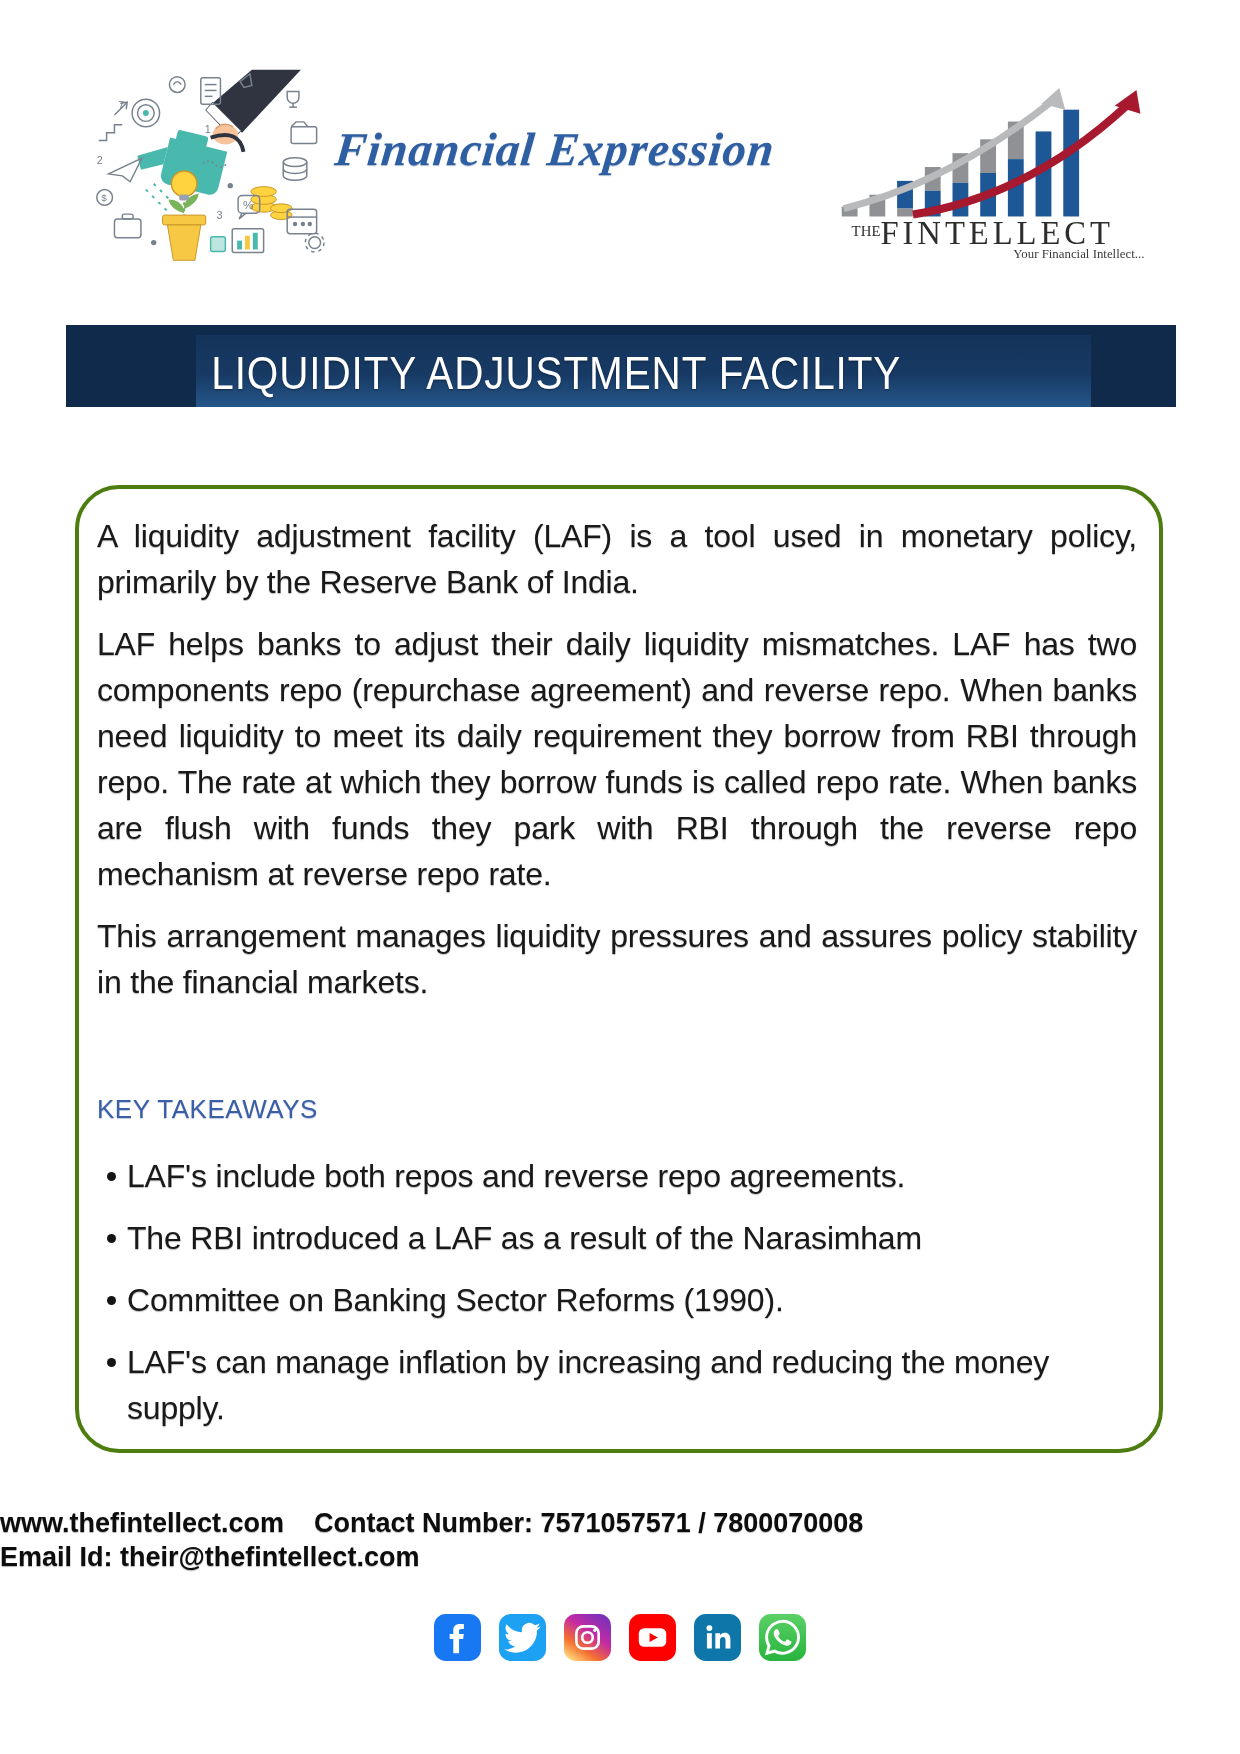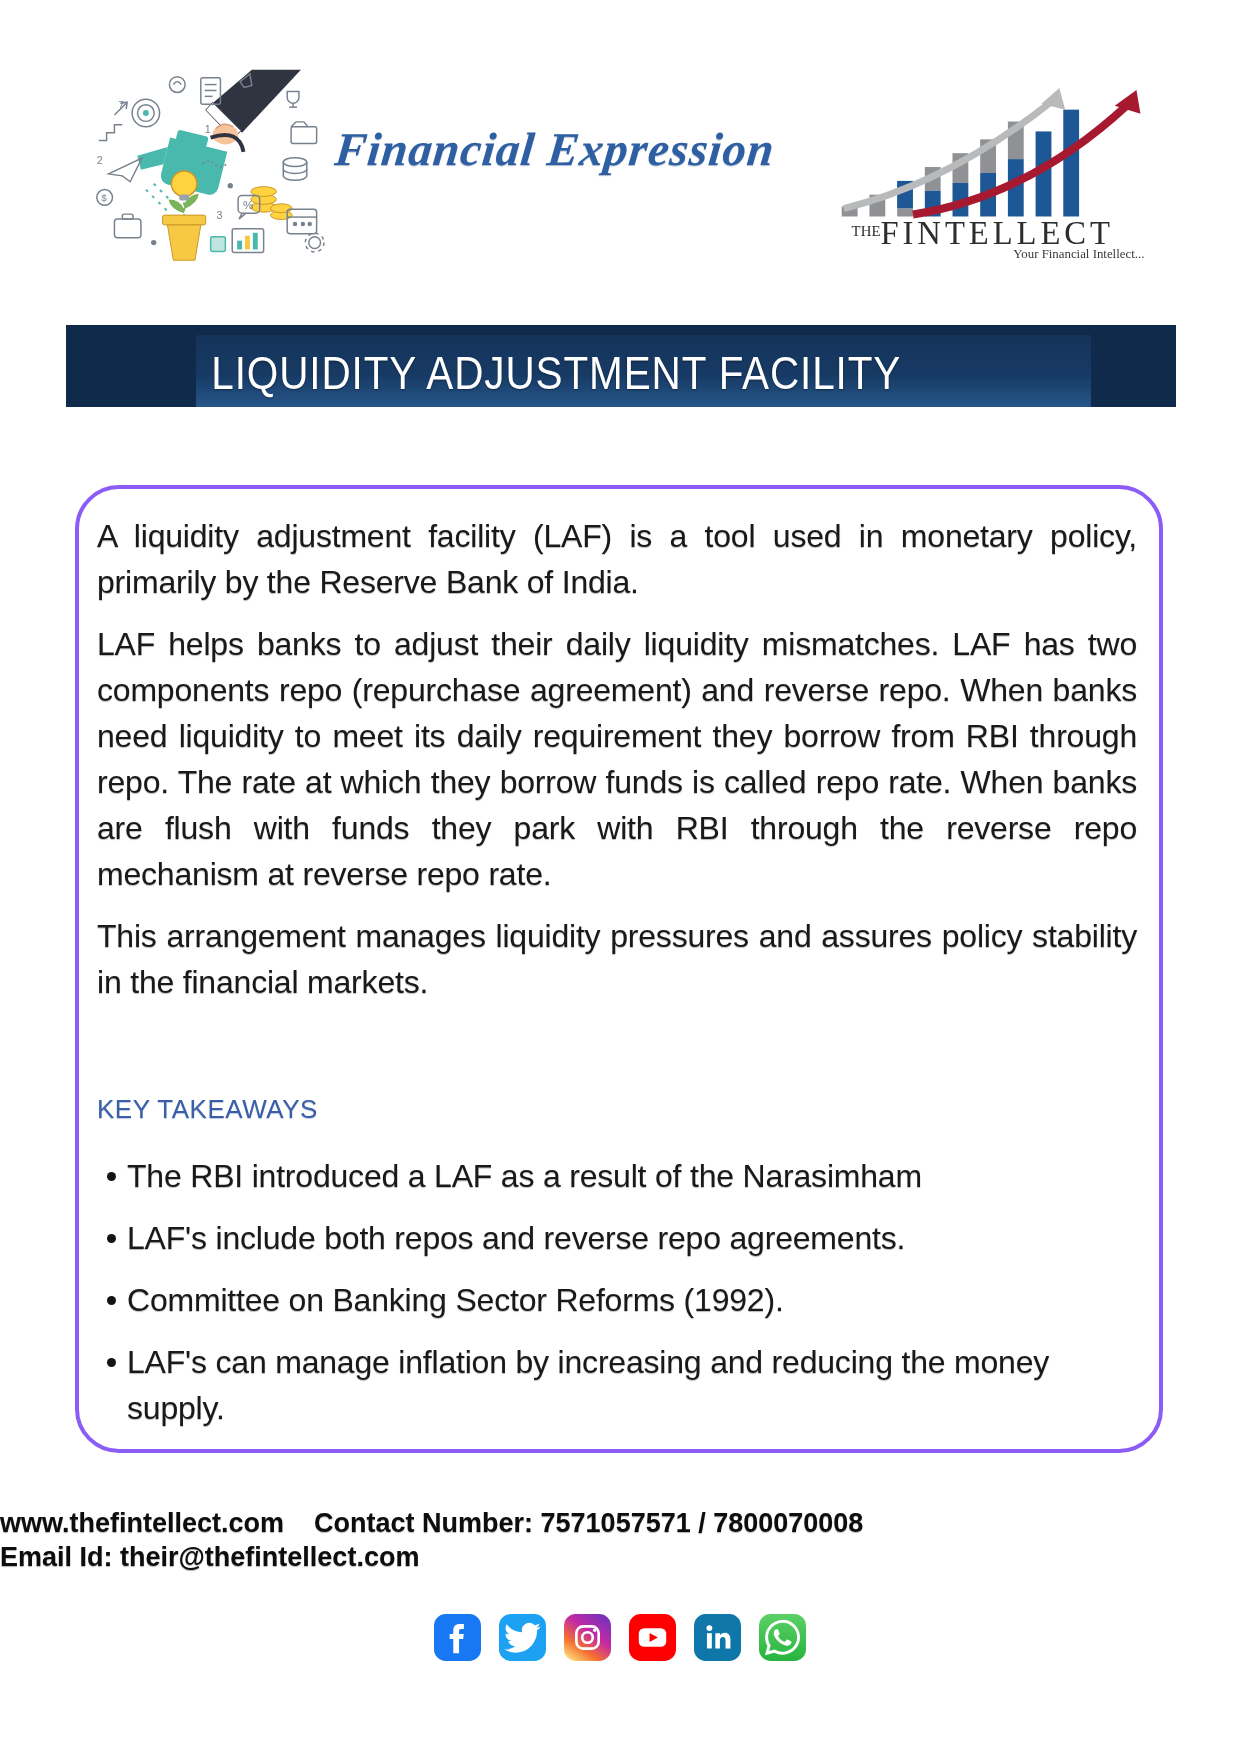--- a/index.html
+++ b/index.html
@@ -24,21 +24,21 @@
   .banner-title{
     position:absolute;left:0;right:120px;top:0;height:95px;line-height:97px;
     text-align:center;color:#ffffff;font-size:46px;font-weight:400;letter-spacing:1px;
     transform:scaleX(.88);transform-origin:46% center;
     text-shadow:0 1px 2px rgba(0,0,0,.4);white-space:nowrap;
   }
 
   
   .content-box{
     position:absolute;left:75px;top:485px;width:1088px;height:968px;box-sizing:border-box;
-    border:4px solid #8b5cf6;border-radius:44px;background:#fff;
+    border:4px solid #4d7c0f;border-radius:44px;background:#fff;
     padding:24px 22px 0 18px;
   }
   .para{
     margin:0 0 16px 0;font-size:32px;line-height:46px;text-align:justify;
     color:#191919;text-shadow:0 1px 1px rgba(0,0,0,.28);letter-spacing:-.2px;
   }
   .takeaways-heading{
     margin:84px 0 24px 0;font-size:26px;line-height:40px;font-weight:400;
     color:#3a5fa8;text-shadow:0 1px 1px rgba(40,70,140,.3);letter-spacing:.5px;
   }
@@ -192,23 +192,23 @@
   </div>
 
   <div class="content-box">
     <p class="para">A liquidity adjustment facility (LAF) is a tool used in monetary policy, primarily by the Reserve Bank of India.</p>
     <p class="para">LAF helps banks to adjust their daily liquidity mismatches. LAF has two components repo (repurchase agreement) and reverse repo. When banks need liquidity to meet its daily requirement they borrow from RBI through repo. The rate at which they borrow funds is called repo rate. When banks are flush with funds they park with RBI through the reverse repo mechanism at reverse repo rate.</p>
     <p class="para">This arrangement manages liquidity pressures and assures policy stability in the financial markets.</p>
 
     <h2 class="takeaways-heading">KEY TAKEAWAYS</h2>
 
     <ul class="takeaways">
+      <li>LAF's include both repos and reverse repo agreements.</li>
       <li>The RBI introduced a LAF as a result of the Narasimham</li>
-      <li>LAF's include both repos and reverse repo agreements.</li>
-      <li>Committee on Banking Sector Reforms (1992).</li>
+      <li>Committee on Banking Sector Reforms (1990).</li>
       <li>LAF's can manage inflation by increasing and reducing the money supply.</li>
     </ul>
   </div>
 
   <div class="footer-text">
     <div>
       <span class="website">www.thefintellect.com</span><span>Contact Number: 7571057571 / 7800070008</span>
     </div>
     <div>Email Id: their@thefintellect.com</div>
   </div>

